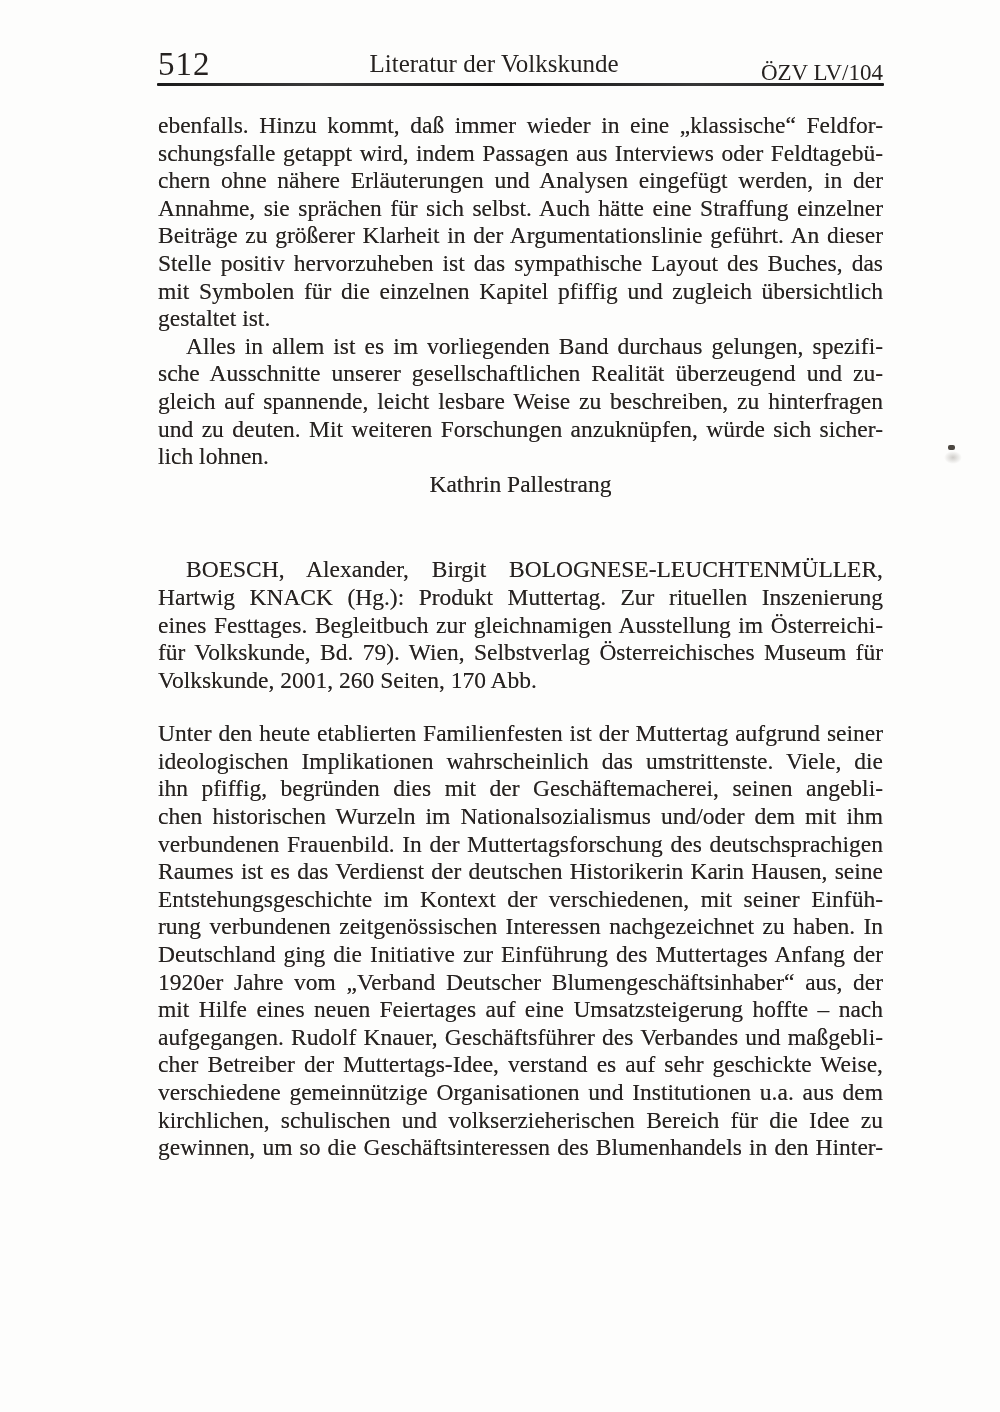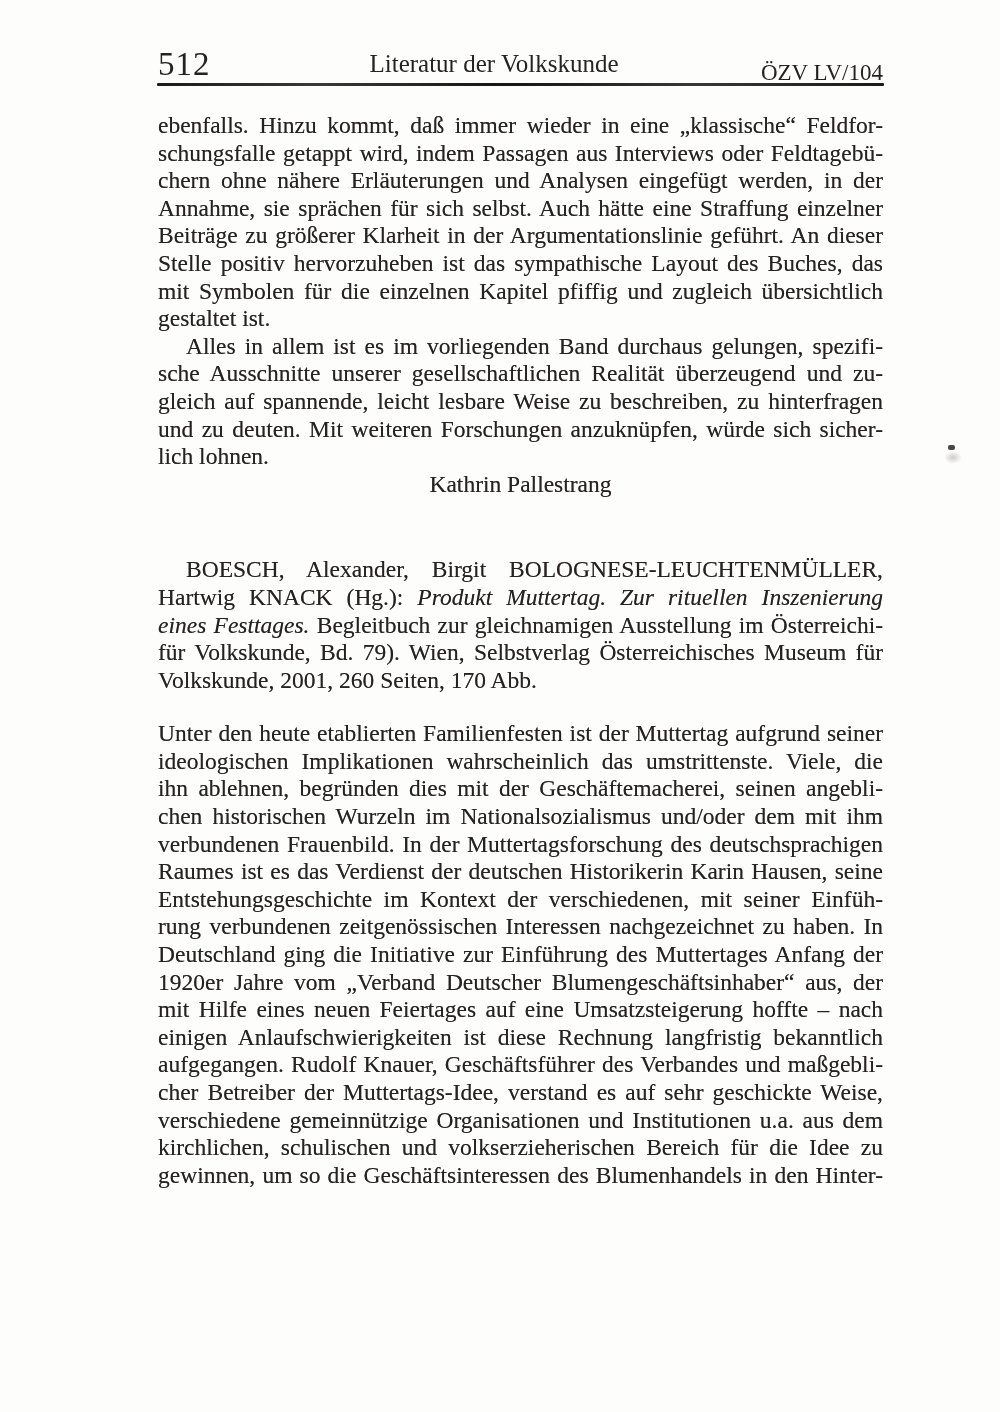--- a/index.html
+++ b/index.html
@@ -30,21 +30,21 @@
     text-shadow: 0 0 0.4px rgba(45,40,34,0.55);
   }
   .para { margin: 0; padding: 0; }
   .cite { margin-top: 58px; }
   .p3   { margin-top: 26px; }
 
   .line { height: 27.6px; }
   .j:not(.measure) { text-align: justify; text-align-last: justify; }
   .flush { text-align: left; }
   .ind .line:first-child { text-indent: 28px; }
-  .it { font-style: italic; }
+  .it { }
 
   .sig { text-align: center; height: 27.6px; }
 
   
   .speck  { position: absolute; left: 948px; top: 445px; width: 7px; height: 5px;
             background: #4b4640; border-radius: 2px; }
   .smudge { position: absolute; left: 944px; top: 451px; width: 18px; height: 13px;
             background: radial-gradient(ellipse at center, rgba(120,114,106,0.35), rgba(120,114,106,0) 70%); }
 </style>
 </head>
@@ -79,30 +79,29 @@
     <section class="para ind cite">
         <div class="line j"><span class="">BOESCH, Alexander, Birgit BOLOGNESE-LEUCHTENMÜLLER,</span></div>
         <div class="line j"><span class="">Hartwig KNACK (Hg.): </span><span class="it">Produkt Muttertag. Zur rituellen Inszenierung</span></div>
         <div class="line j"><span class="it">eines Festtages.</span><span class=""> Begleitbuch zur gleichnamigen Ausstellung im Österreichi-</span></div>
         <div class="line j"><span class="">für Volkskunde, Bd. 79). Wien, Selbstverlag Österreichisches Museum für</span></div>
         <div class="line flush"><span class="">Volkskunde, 2001, 260 Seiten, 170 Abb.</span></div>
       </section>
     <section class="para p3">
         <div class="line j"><span class="">Unter den heute etablierten Familienfesten ist der Muttertag aufgrund seiner</span></div>
         <div class="line j"><span class="">ideologischen Implikationen wahrscheinlich das umstrittenste. Viele, die</span></div>
-        <div class="line j"><span class="">ihn ablehnen, begründen dies mit der Geschäftemacherei, seinen angebli-</span></div>
+        <div class="line j"><span class="">ihn pfiffig, begründen dies mit der Geschäftemacherei, seinen angebli-</span></div>
         <div class="line j"><span class="">chen historischen Wurzeln im Nationalsozialismus und/oder dem mit ihm</span></div>
         <div class="line j"><span class="">verbundenen Frauenbild. In der Muttertagsforschung des deutschsprachigen</span></div>
         <div class="line j"><span class="">Raumes ist es das Verdienst der deutschen Historikerin Karin Hausen, seine</span></div>
         <div class="line j"><span class="">Entstehungsgeschichte im Kontext der verschiedenen, mit seiner Einfüh-</span></div>
         <div class="line j"><span class="">rung verbundenen zeitgenössischen Interessen nachgezeichnet zu haben. In</span></div>
         <div class="line j"><span class="">Deutschland ging die Initiative zur Einführung des Muttertages Anfang der</span></div>
         <div class="line j"><span class="">1920er Jahre vom „Verband Deutscher Blumengeschäftsinhaber“ aus, der</span></div>
         <div class="line j"><span class="">mit Hilfe eines neuen Feiertages auf eine Umsatzsteigerung hoffte – nach</span></div>
-        <div class="line j"><span class="">einigen Anlaufschwierigkeiten ist diese Rechnung langfristig bekanntlich</span></div>
         <div class="line j"><span class="">aufgegangen. Rudolf Knauer, Geschäftsführer des Verbandes und maßgebli-</span></div>
         <div class="line j"><span class="">cher Betreiber der Muttertags-Idee, verstand es auf sehr geschickte Weise,</span></div>
         <div class="line j"><span class="">verschiedene gemeinnützige Organisationen und Institutionen u.a. aus dem</span></div>
         <div class="line j"><span class="">kirchlichen, schulischen und volkserzieherischen Bereich für die Idee zu</span></div>
         <div class="line j"><span class="">gewinnen, um so die Geschäftsinteressen des Blumenhandels in den Hinter-</span></div>
       </section>
   </div>
 
   <div class="speck"></div>
   <div class="smudge"></div>

